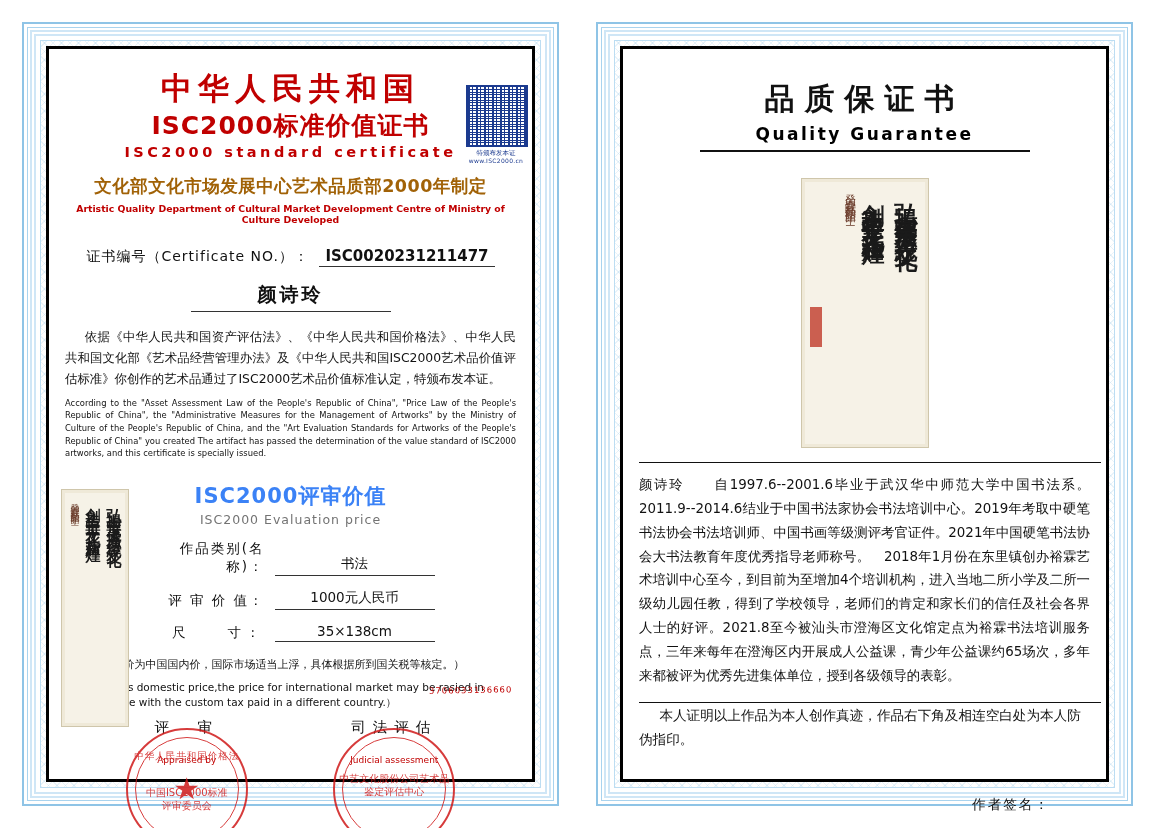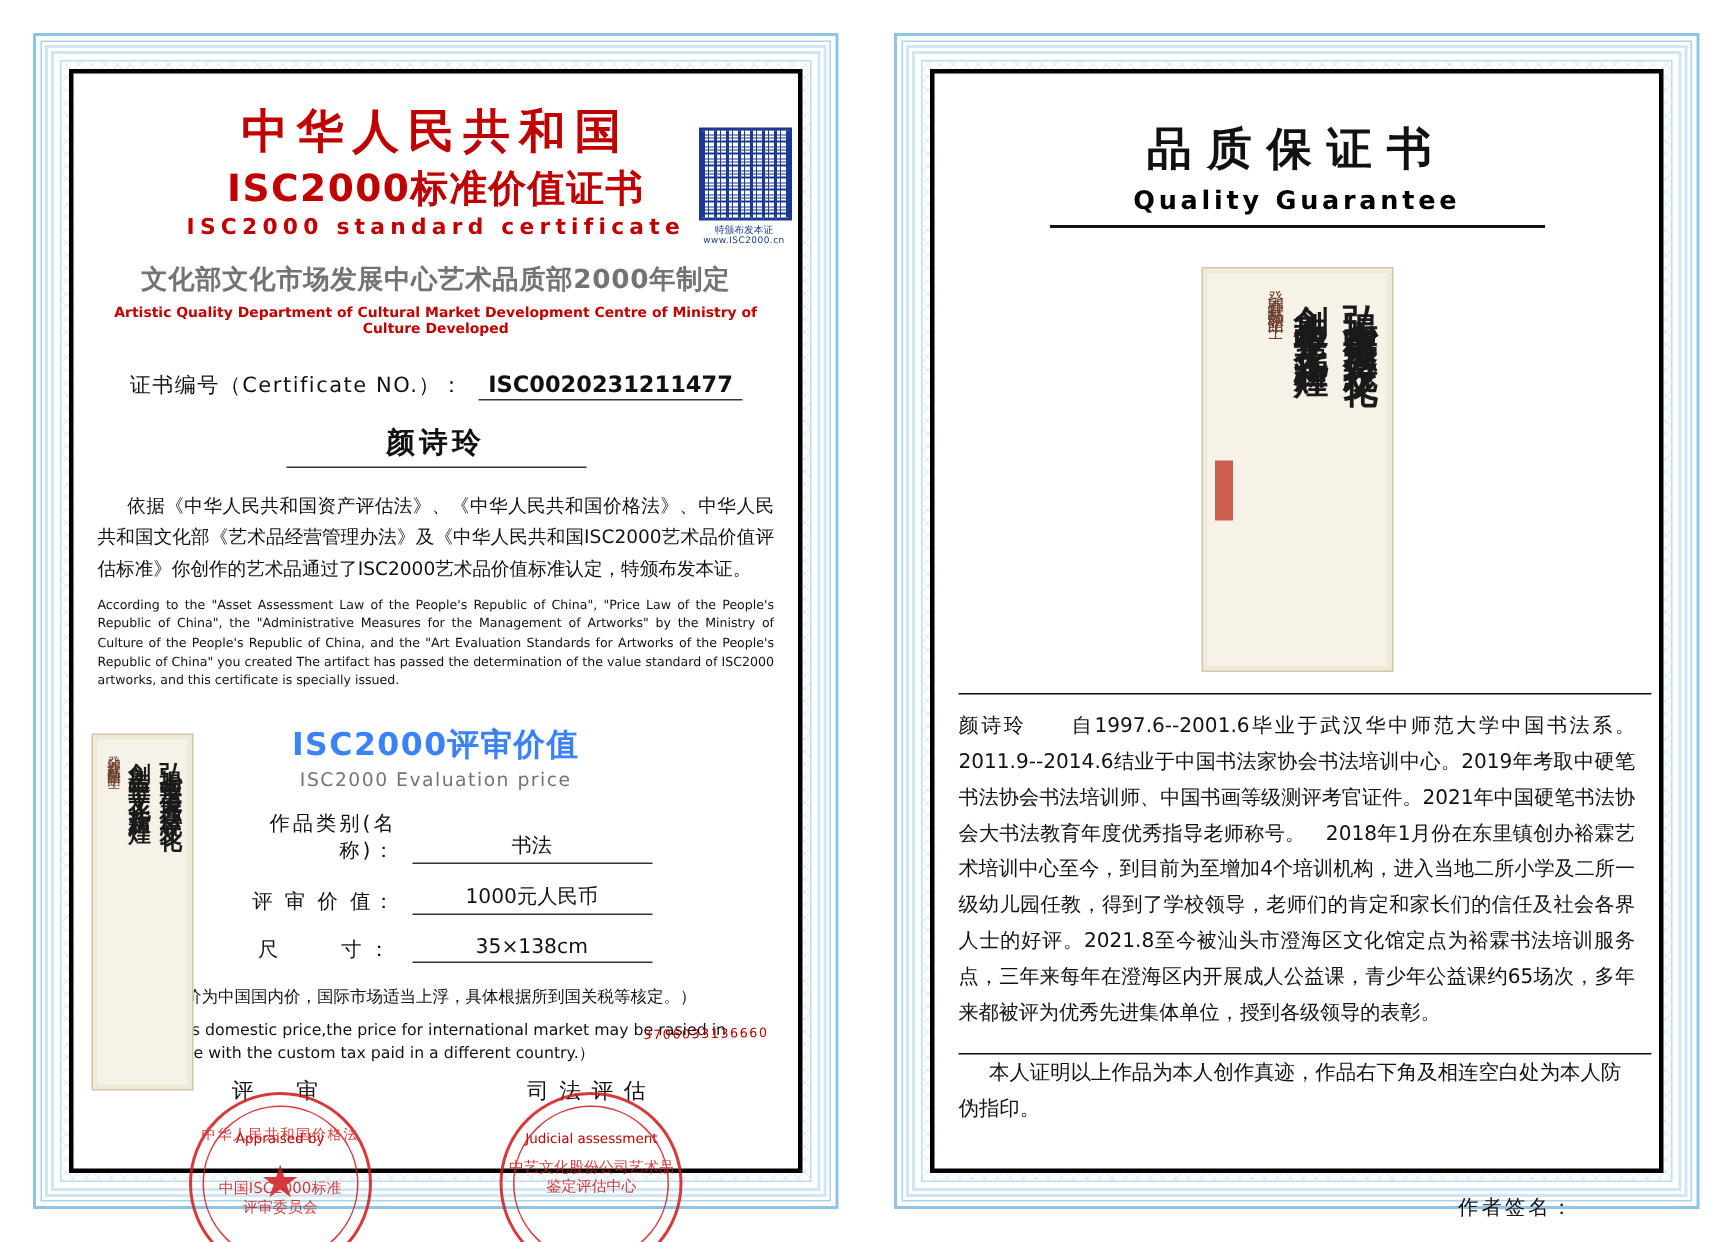--- a/index.html
+++ b/index.html
@@ -19,21 +19,21 @@
        background-clip:border-box;}
   .inner{position:absolute;inset:24px;background:#fff;border:3px solid #000000;}
   .content{position:absolute;inset:0;padding:10px 16px;box-sizing:border-box;}
 
   
   .l-title{ text-align:center;color:#c00000;font-weight:bold;letter-spacing:6px;
             font-size:31px;line-height:1.15;margin-top:12px;font-family:"DejaVu Sans",sans-serif;}
   .l-title2{text-align:center;color:#c00000;font-weight:bold;font-size:25px;letter-spacing:1px;margin-top:2px;}
   .l-en1{text-align:center;color:#c00000;font-weight:bold;font-size:14.5px;letter-spacing:3.5px;margin-top:9px;}
   .l-en2{text-align:center;color:#c00000;font-weight:bold;font-size:14.5px;letter-spacing:3.5px;margin-top:2px;}
-  .l-sub{text-align:center;color:#737373;font-weight:bold;font-size:17.5px;margin-top:14px;letter-spacing:.5px;}
+  .l-sub{text-align:center;color:#a16207;font-weight:bold;font-size:17.5px;margin-top:14px;letter-spacing:.5px;}
   .l-sub-en{text-align:center;color:#c00000;font-weight:bold;font-size:9.3px;margin-top:5px;}
 
   .qr{position:absolute;right:6px;top:36px;width:60px;}
   .qr .code{width:58px;height:58px;
     background-image:
       linear-gradient(90deg,#1b3a8f 25%,transparent 25%,transparent 50%,#1b3a8f 50%,#1b3a8f 60%,transparent 60%),
       linear-gradient(0deg,#1b3a8f 15%,transparent 15%,transparent 30%,#1b3a8f 30%,#1b3a8f 42%,transparent 42%, transparent 60%, #1b3a8f 60%, #1b3a8f 70%, transparent 70%);
     background-size:8px 8px, 8px 8px;background-color:#fff;border:2px solid #1b3a8f;}
   .qr .cap{font-size:6.5px;color:#1b3a8f;text-align:center;margin-top:2px;line-height:1.25;}
   .qr .cap2{font-size:6px;color:#1b3a8f;text-align:center;letter-spacing:.3px;}

